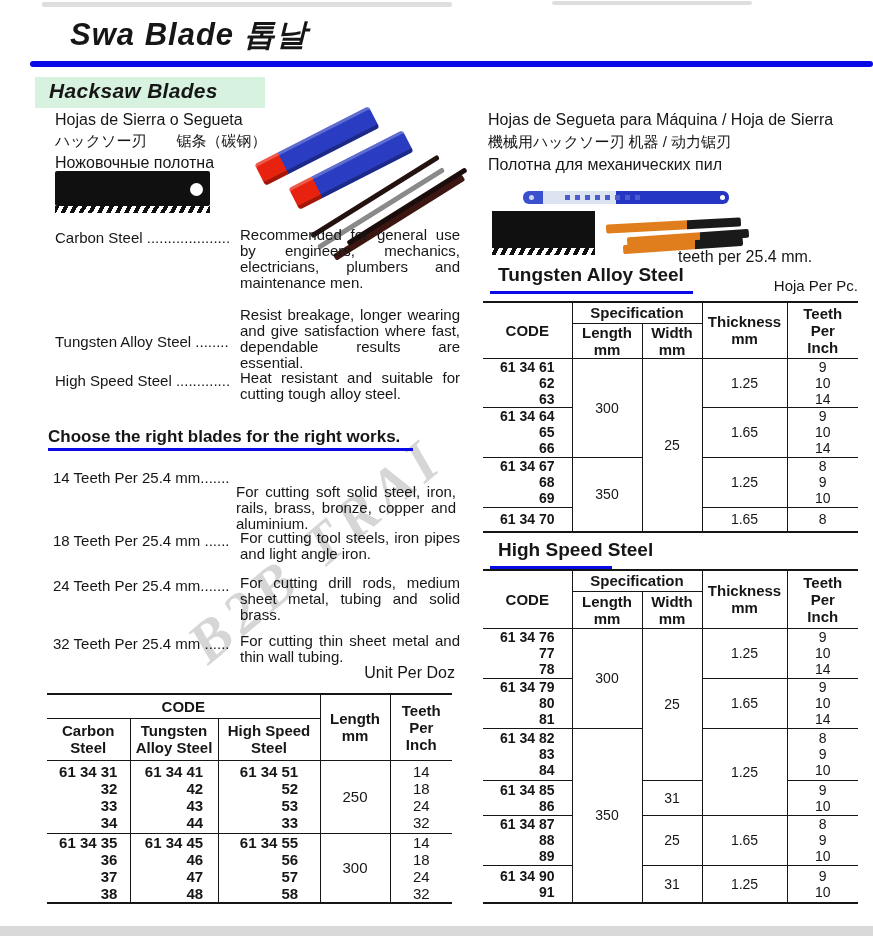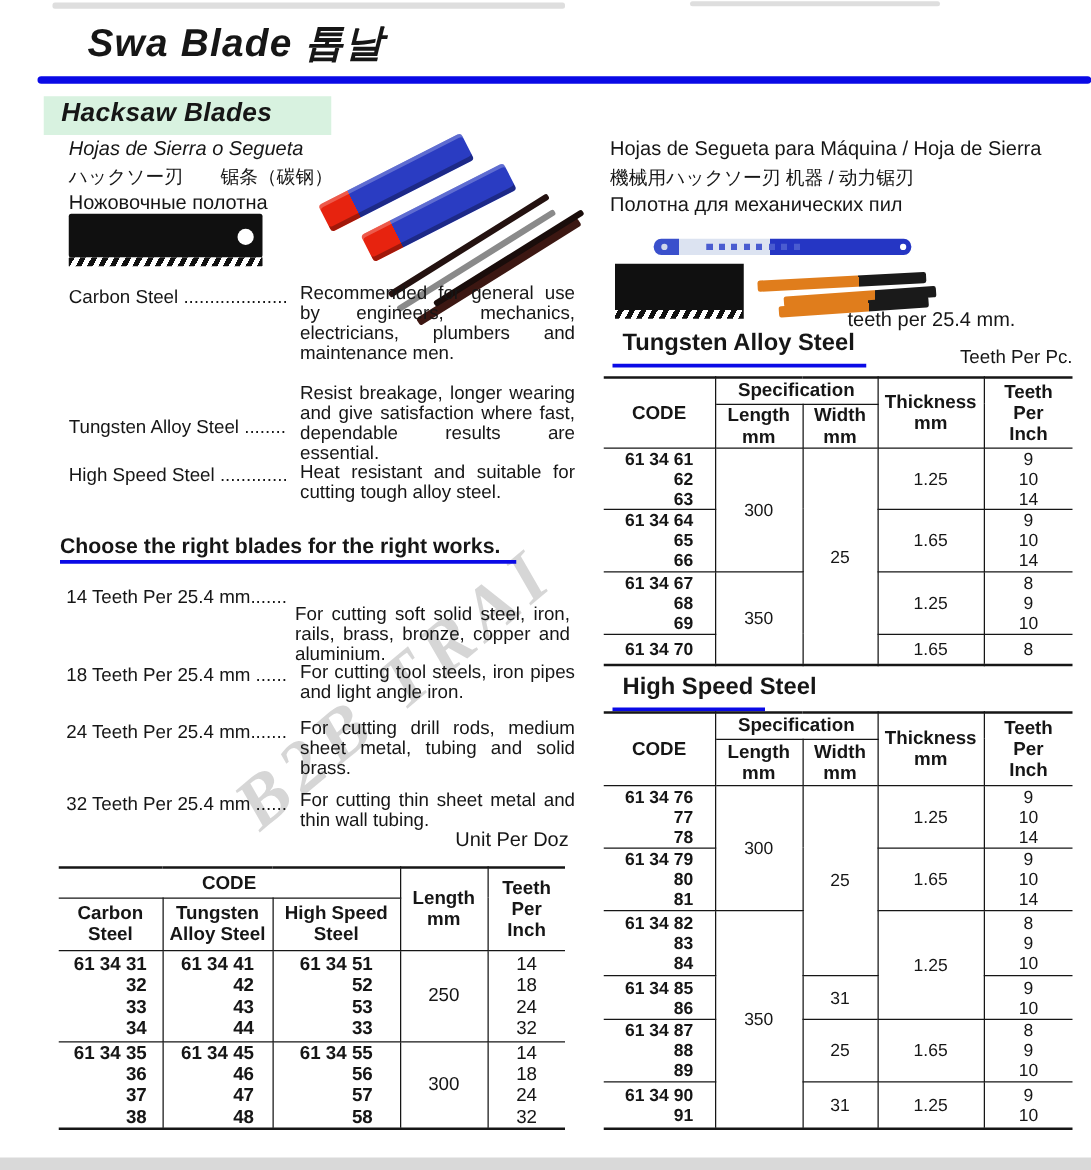--- a/index.html
+++ b/index.html
@@ -75,21 +75,21 @@
 
   <div class="smudge" style="left:42px;top:2px;width:410px;height:5px"></div>
   <div class="smudge" style="left:552px;top:1px;width:200px;height:4px"></div>
 
   <div id="watermark">B2B TRAI</div>
 
   <div id="page-title">Swa Blade  톱날</div>
   <div id="top-rule"></div>
 
   <div class="banner" style="left:35px;top:77px;width:230px;">Hacksaw Blades</div>
-  <div class="sub" style="left:55px;top:111px;font-style:italic;">Hojas de Sierra o Segueta</div>
+  <div class="sub" style="left:55px;top:111px;">Hojas de Sierra o Segueta</div>
   <div class="sub cjk" style="left:55px;top:132px;">ハックソー刃　　锯条（碳钢）</div>
   <div class="sub" style="left:55px;top:154px;">Ножовочные полотна</div>
 
   <div class="silhouette" style="left:55px;top:171px;width:155px;height:35px;border-radius:2px;"></div>
   <div class="hole" style="left:190px;top:183px;"></div>
   <div class="serr" style="left:55px;top:206px;width:155px;height:7px;"></div>
 
   <div class="abs" style="left:245px;top:86px;width:215px;height:150px;">
     <div class="stick" style="left:8px;top:48px;width:128px;transform:rotate(-27deg);"></div>
     <div class="stick" style="left:42px;top:72px;width:128px;transform:rotate(-27deg);"></div>
@@ -197,21 +197,21 @@
   </div>
   <div class="silhouette" style="left:492px;top:211px;width:103px;height:37px;"></div>
   <div class="serr" style="left:492px;top:248px;width:103px;height:7px;"></div>
   <div class="orange-blade" style="left:606px;top:221px;width:135px;transform:rotate(-3deg);"></div>
   <div class="orange-blade" style="left:627px;top:233px;width:122px;transform:rotate(-4deg);"></div>
   <div class="orange-blade" style="left:623px;top:241px;width:120px;transform:rotate(-4deg);"></div>
   <div class="sub" style="left:678px;top:248px;">teeth per 25.4 mm.</div>
 
   <div class="sec-head" style="left:498px;top:264px;">Tungsten Alloy Steel</div>
   <div class="blue-underline" style="left:490px;top:291px;width:203px;"></div>
-  <div class="unit-note" style="left:743px;top:277px;width:115px;text-align:right;font-size:15px;">Teeth Per Pc.</div>
+  <div class="unit-note" style="left:743px;top:277px;width:115px;text-align:right;font-size:15px;">Hoja Per Pc.</div>
 
   <table class="tbl rtbl" style="left:483px;top:301px;width:375px;">
     <colgroup>
         <col style="width:89px">
         <col style="width:70px">
         <col style="width:60px">
         <col style="width:85px">
         <col style="width:71px">
       </colgroup>
     <tbody>

